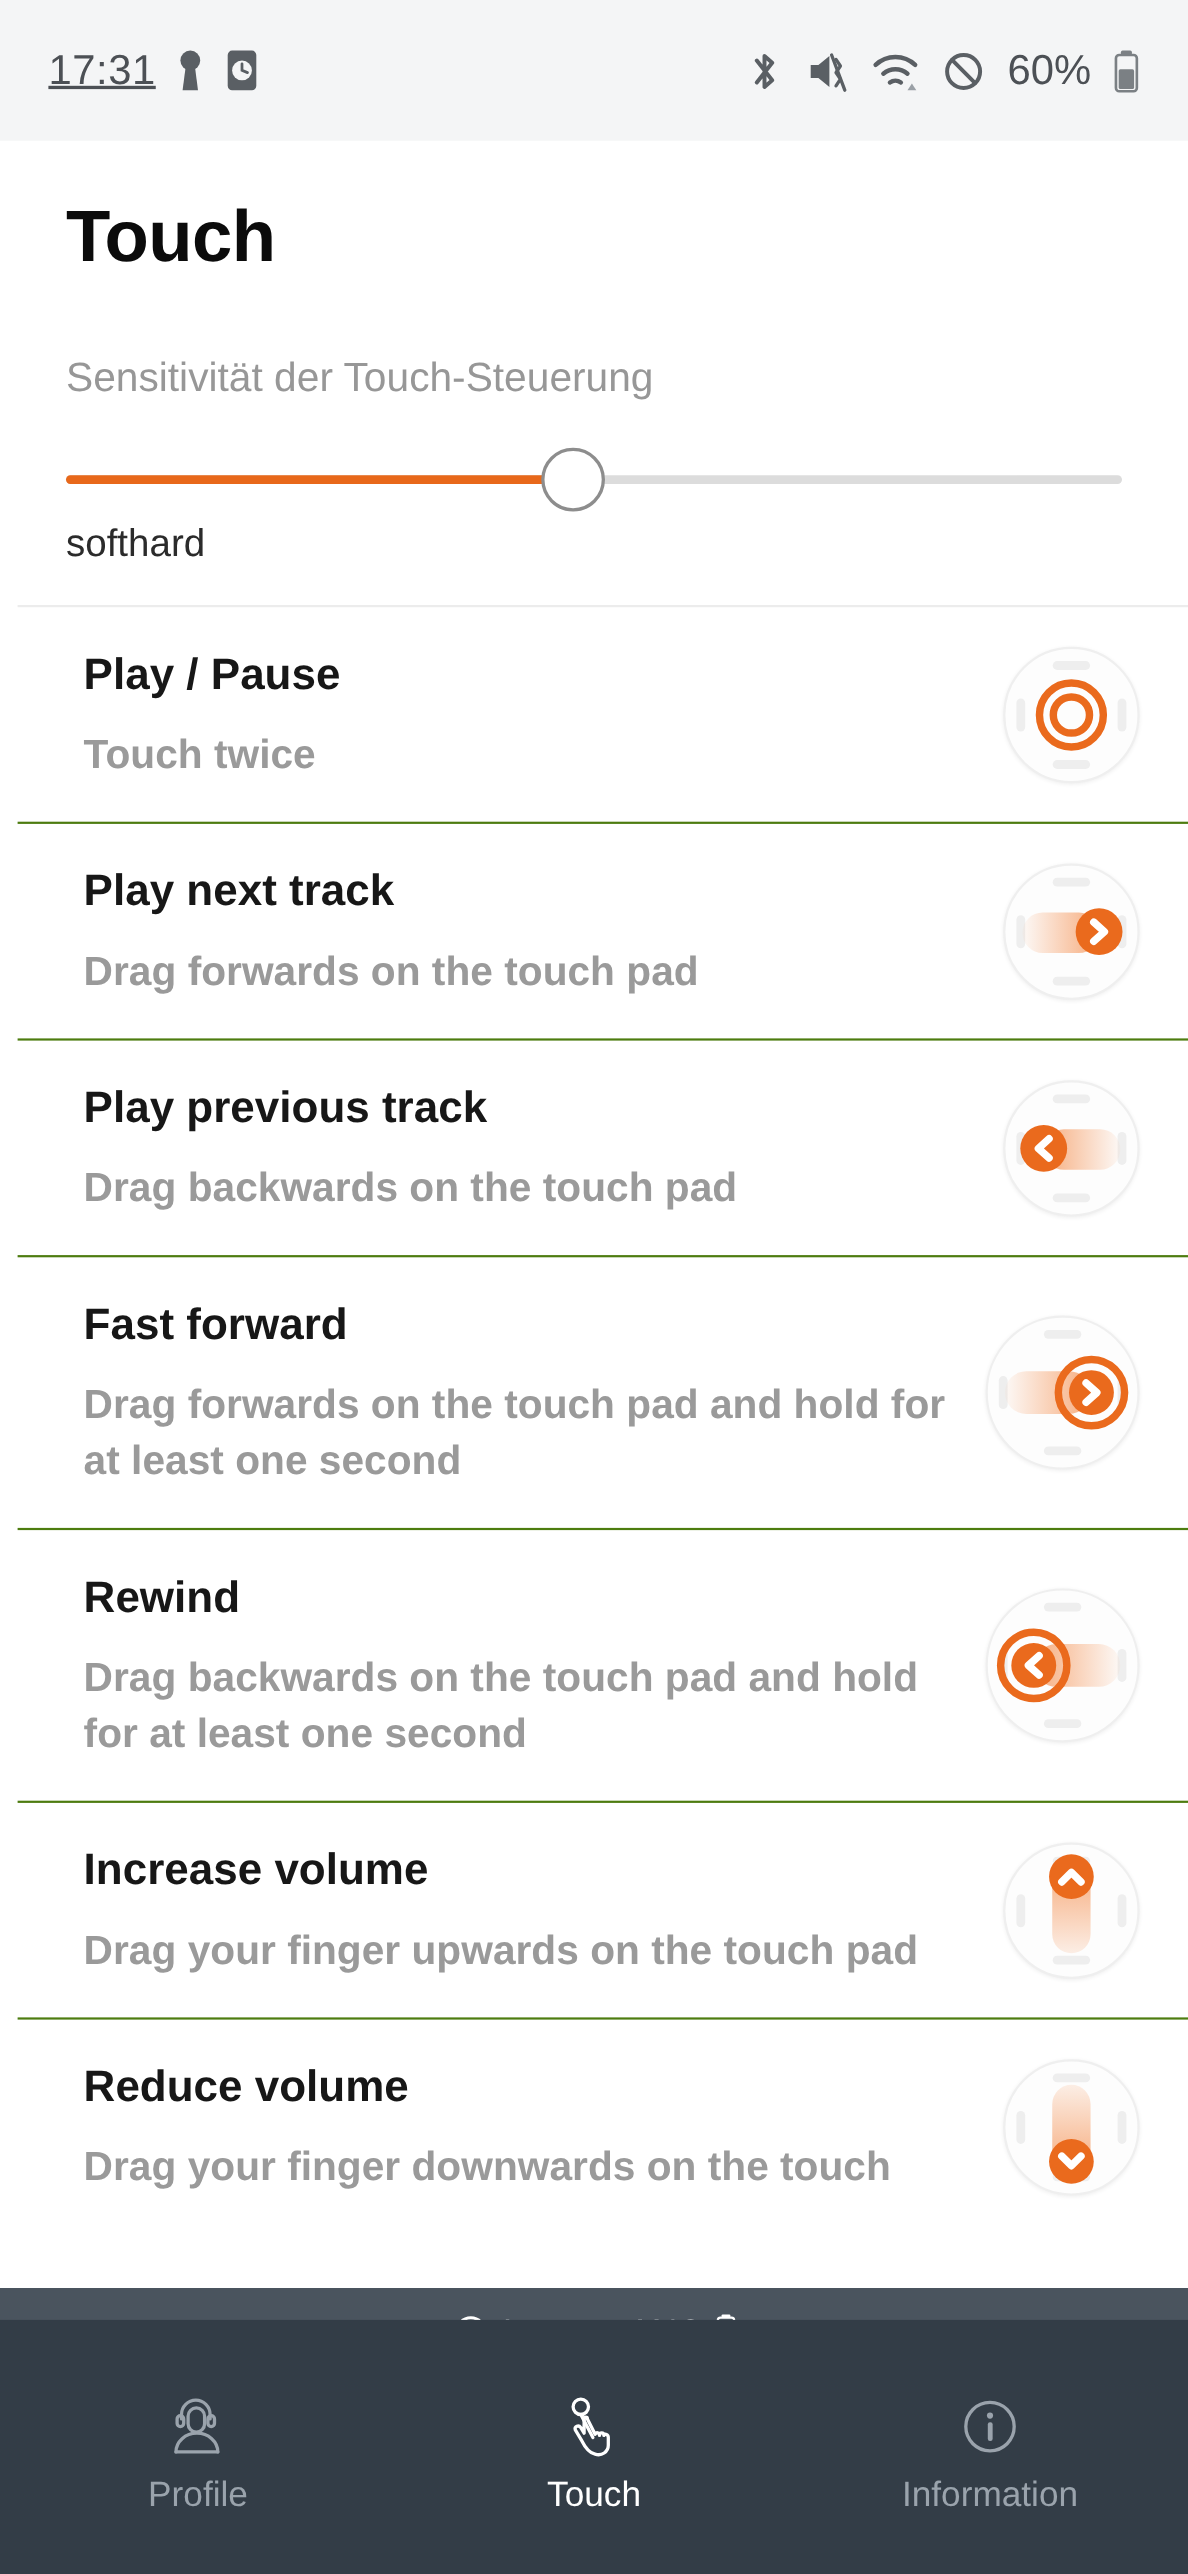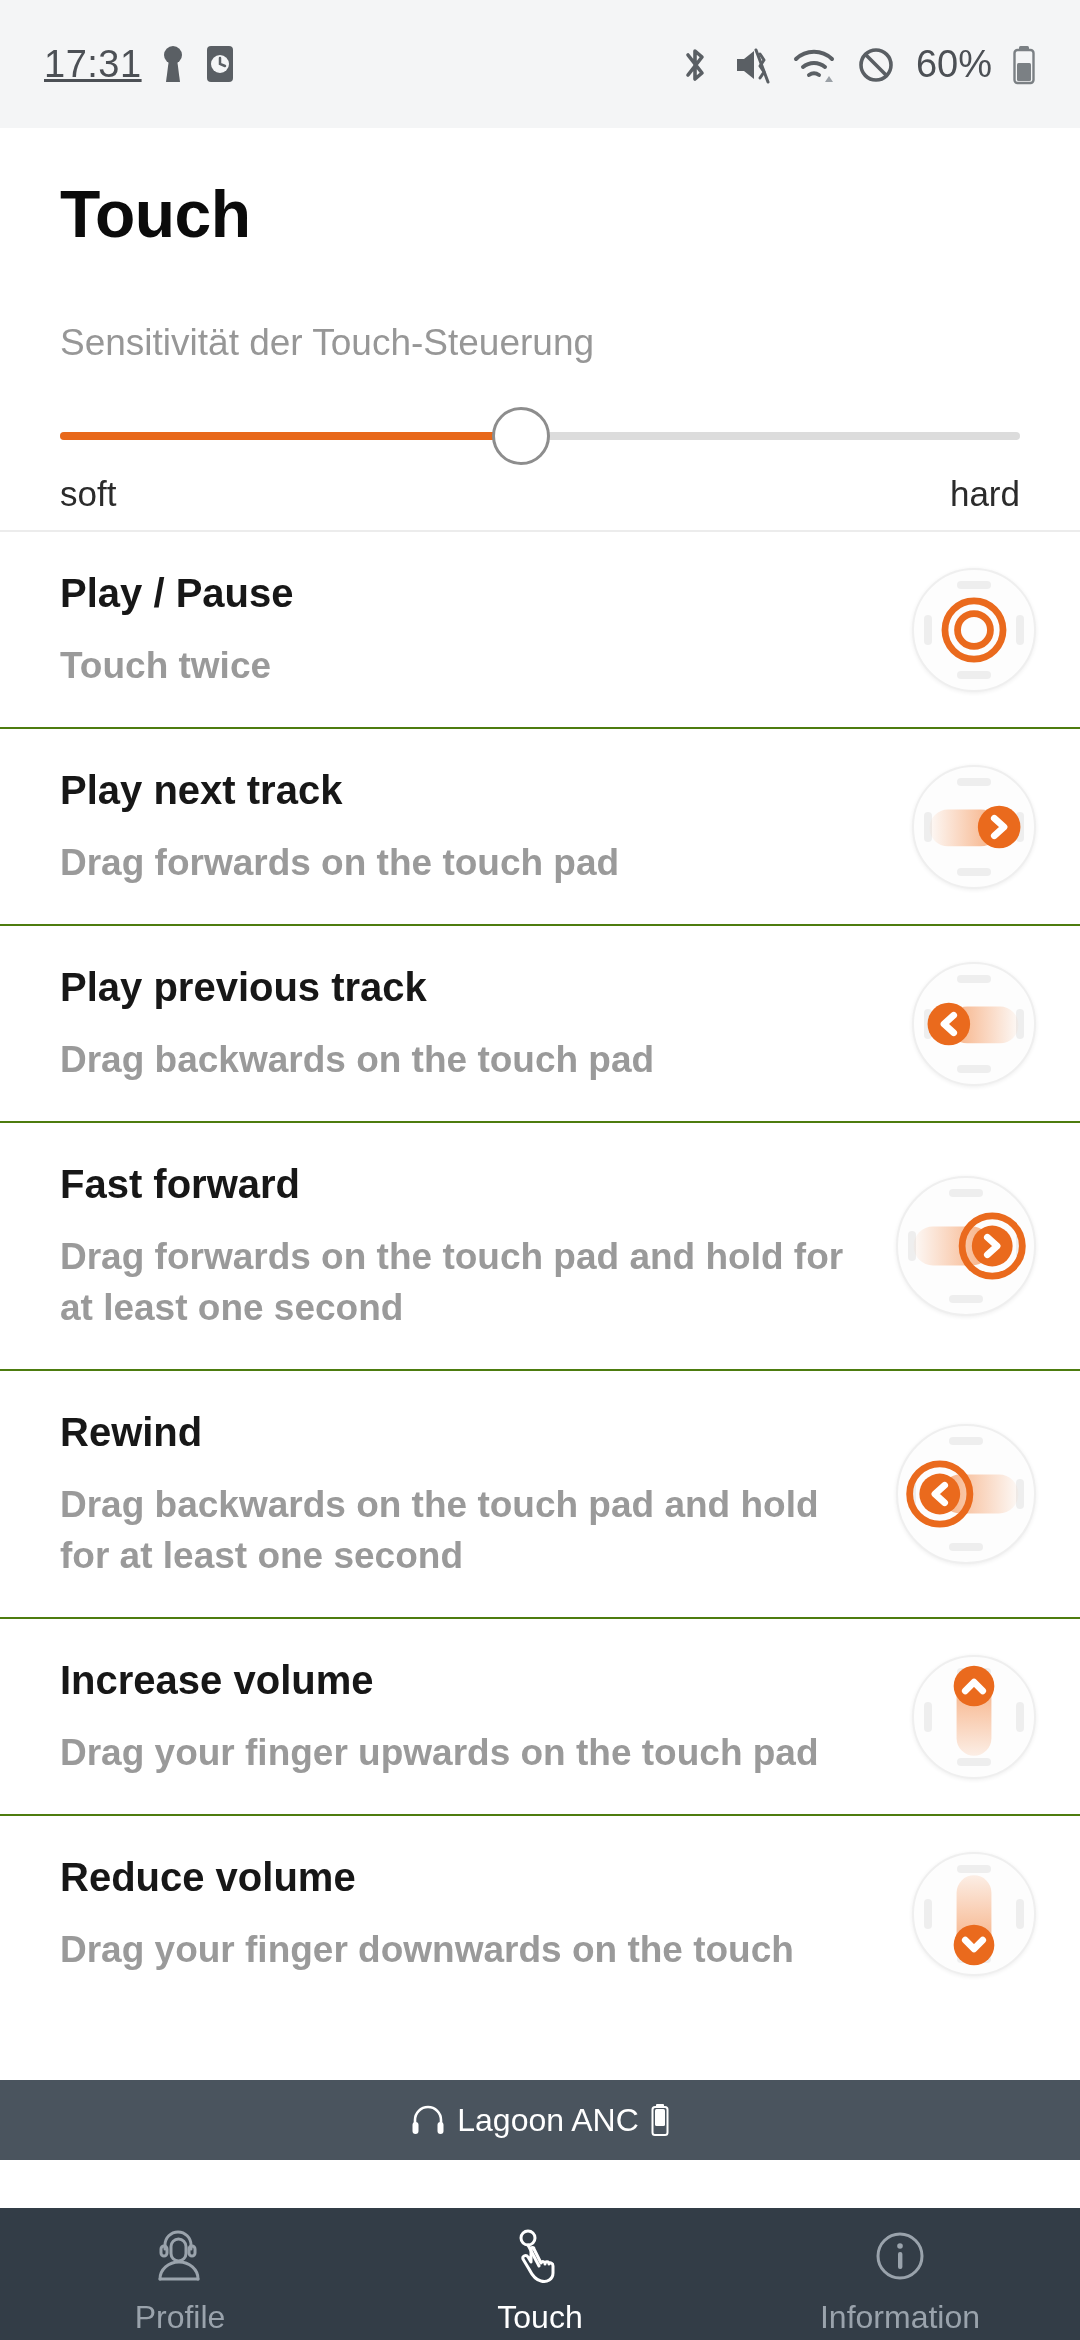--- a/index.html
+++ b/index.html
@@ -45,26 +45,26 @@
   .slider-fill {
     position: absolute; left: 0; top: 0; height: 8px;
     background: #e8681a; border-radius: 4px;
   }
   .slider-thumb {
     position: absolute; top: 50%; width: 58px; height: 58px;
     margin-left: -29px; transform: translateY(-50%);
     background: #ffffff; border: 3px solid #8d8d8d; border-radius: 50%;
   }
   .slider-labels {
-    display: flex; justify-content: space-between;
+    display: flex; justify-content: flex-start;
     padding: 34px 0 0 0; font-size: 35px; color: #2b2b2b;
   }
 
   
-  .rows { padding: 0 0 0 0; margin-top: 16px; }
+  .rows { padding: 0 0 0 16px; margin-top: 36px; }
   .row {
     display: flex; align-items: center;
     padding: 0 44px 0 60px;
     border-top: 2px solid #4d7c0f;
     min-height: 180px;
   }
   .row:first-child { border-top: 2px solid #ececec; }
   .row-text { flex: 1; padding: 36px 0; padding-right: 28px; }
   .row-title {
     font-size: 40px; font-weight: 700; color: #171717; line-height: 1.25;
@@ -95,21 +95,21 @@
   
   .device-bar {
     position: absolute; left: 0; right: 0; bottom: 180px; height: 80px;
     background: #4a545e;
     display: flex; align-items: center; justify-content: center; gap: 12px;
   }
   .device-name { font-size: 32px; color: #ffffff; }
 
   
   .tabbar {
-    position: absolute; left: 0; right: 0; bottom: 0; height: 132px;
+    position: absolute; left: 0; right: 0; bottom: 0; height: 231px;
     background: #333d47;
     display: flex; align-items: stretch;
   }
   .tab {
     flex: 1; display: flex; flex-direction: column;
     align-items: center; justify-content: center; gap: 12px;
     padding-top: 12px;
   }
   .tab-label { font-size: 32px; color: #9aa3ac; }
   .tab.active .tab-label { color: #ffffff; }

